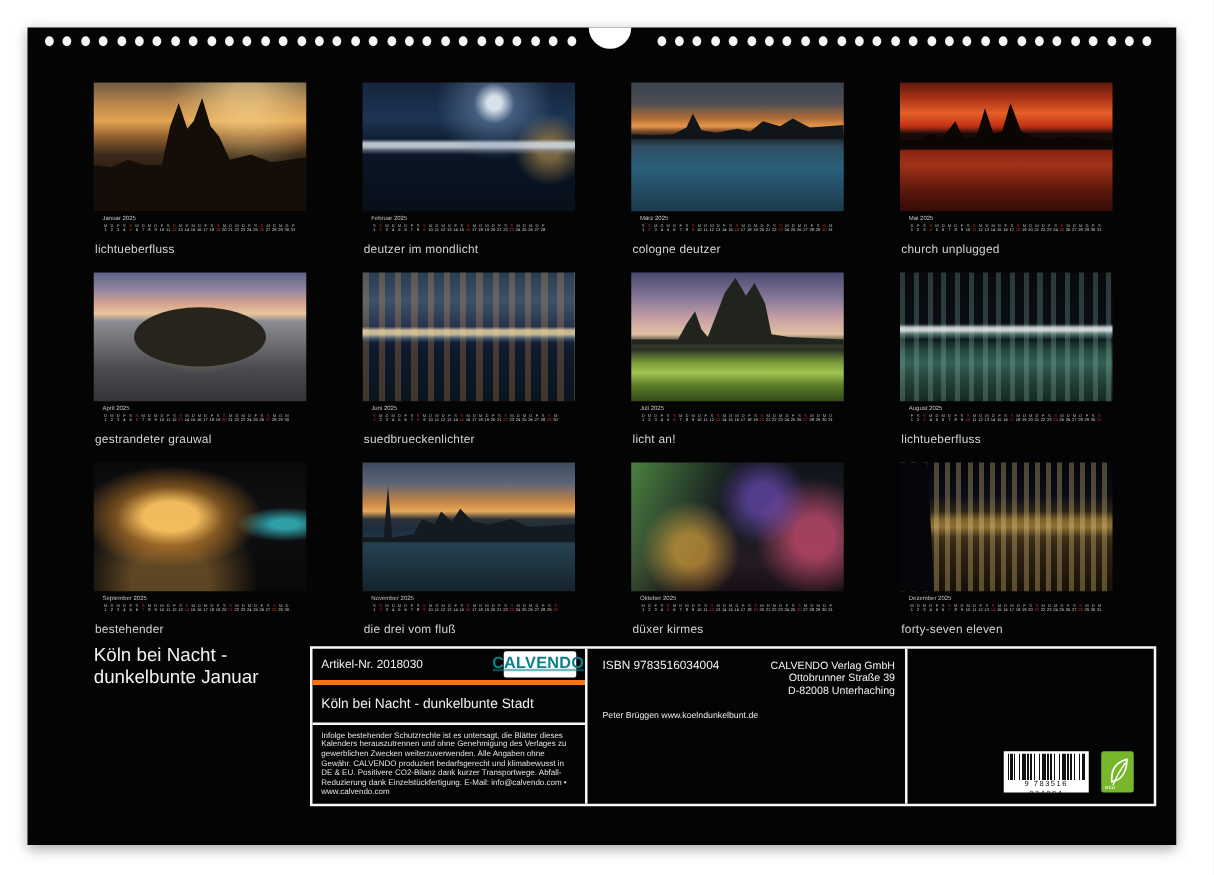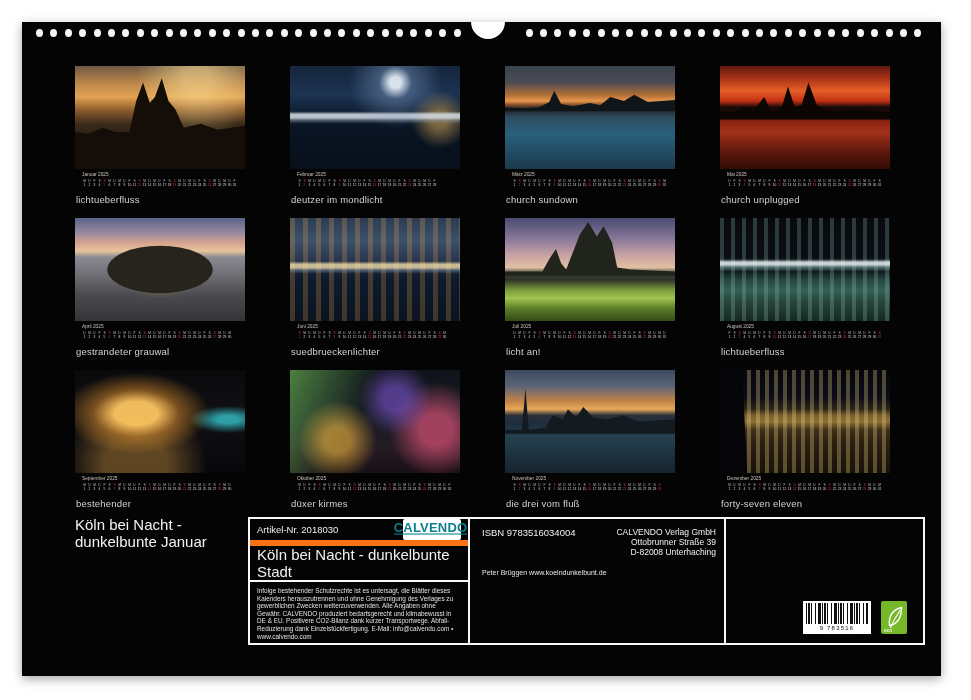--- a/index.html
+++ b/index.html
@@ -28,30 +28,30 @@
   .dcol.sun .wd,.dcol.sun .dn{color:#c4372b;}
   .caption{margin:5px 0 0 1px;font-size:9.5px;color:#d4d4d4;letter-spacing:.2px;}
   
   .main-title{position:absolute;left:53px;top:494px;font-size:15px;line-height:17px;color:#f2f2f2;}
   
   .info-box{position:absolute;left:226px;top:495px;width:673px;height:124px;
             border:2px solid #f8f8f8;display:flex;color:#f0f0f0;}
   .col1{width:218px;border-right:2px solid #f8f8f8;display:flex;flex-direction:column;}
   .col2{width:256px;border-right:2px solid #f8f8f8;position:relative;padding:8px 8px 0 12px;box-sizing:border-box;}
   .col3{flex:1;position:relative;}
-  .row-a{height:32px;border-bottom:6px solid #f97316;display:flex;align-items:center;
+  .row-a{height:32px;border-bottom:4px solid #f97316;display:flex;align-items:center;
          justify-content:space-between;padding:0 7px;}
   .article{font-size:9.5px;}
   .logo{width:58px;height:21px;background:#ffffff;border-radius:2px;display:flex;
         align-items:center;justify-content:center;gap:3px;}
   .logo-text{font-size:13px;font-weight:bold;color:#0b7f8c;letter-spacing:.2px;line-height:8px;}
   .logo-text::after{content:"";display:block;height:1.5px;background:#0b7f8c;opacity:.55;margin-top:1px;}
   .logo-icon{width:9px;height:13px;background:linear-gradient(135deg,#29a7d6 55%,#0b7f8c 55%);}
   .row-b{height:39px;border-bottom:2px solid #f8f8f8;display:flex;align-items:center;
-         padding:0 7px;font-size:15px;}
+         padding:0 7px;font-size:11px;}
   .row-c{flex:1;padding:5px 7px;}
   .legal{margin:0;font-size:6.4px;line-height:7.6px;color:#e2e2e2;}
   .isbn-row{display:flex;justify-content:space-between;}
   .isbn{font-size:9.5px;}
   .publisher{font-size:8.5px;line-height:10px;text-align:right;}
   .publisher span{display:block;}
   .author{margin-top:12px;font-size:7px;color:#e8e8e8;}
   
   .barcode{position:absolute;right:52px;bottom:9px;width:68px;height:33px;background:#ffffff;
            padding:2px 3px 1px;box-sizing:border-box;}
@@ -568,21 +568,21 @@
               <span class="dcol sun">
                 <span class="wd">S</span>
                 <span class="dn">30</span>
               </span>
               <span class="dcol">
                 <span class="wd">M</span>
                 <span class="dn">31</span>
               </span>
             </div>
           </div>
-    <div class="caption">church sundown</div>
+    <div class="caption">cologne deutzer</div>
   </div>
 
   <div class="mcell">
     <div class="photo ph5">
             <div class="sil"></div>
           </div>
     <div class="mini-label">Mai 2025</div>
     <div class="mini-days">
             <div class="mini-days-inner">
               <span class="dcol">
@@ -1376,20 +1376,152 @@
               <span class="dcol">
                 <span class="wd">D</span>
                 <span class="dn">30</span>
               </span>
             </div>
           </div>
     <div class="caption">bestehender</div>
   </div>
 
   <div class="mcell">
+    <div class="photo ph11">
+            <div class="sil"></div>
+          </div>
+    <div class="mini-label">November 2025</div>
+    <div class="mini-days">
+            <div class="mini-days-inner">
+              <span class="dcol">
+                <span class="wd">S</span>
+                <span class="dn">1</span>
+              </span>
+              <span class="dcol sun">
+                <span class="wd">S</span>
+                <span class="dn">2</span>
+              </span>
+              <span class="dcol">
+                <span class="wd">M</span>
+                <span class="dn">3</span>
+              </span>
+              <span class="dcol">
+                <span class="wd">D</span>
+                <span class="dn">4</span>
+              </span>
+              <span class="dcol">
+                <span class="wd">M</span>
+                <span class="dn">5</span>
+              </span>
+              <span class="dcol">
+                <span class="wd">D</span>
+                <span class="dn">6</span>
+              </span>
+              <span class="dcol">
+                <span class="wd">F</span>
+                <span class="dn">7</span>
+              </span>
+              <span class="dcol">
+                <span class="wd">S</span>
+                <span class="dn">8</span>
+              </span>
+              <span class="dcol sun">
+                <span class="wd">S</span>
+                <span class="dn">9</span>
+              </span>
+              <span class="dcol">
+                <span class="wd">M</span>
+                <span class="dn">10</span>
+              </span>
+              <span class="dcol">
+                <span class="wd">D</span>
+                <span class="dn">11</span>
+              </span>
+              <span class="dcol">
+                <span class="wd">M</span>
+                <span class="dn">12</span>
+              </span>
+              <span class="dcol">
+                <span class="wd">D</span>
+                <span class="dn">13</span>
+              </span>
+              <span class="dcol">
+                <span class="wd">F</span>
+                <span class="dn">14</span>
+              </span>
+              <span class="dcol">
+                <span class="wd">S</span>
+                <span class="dn">15</span>
+              </span>
+              <span class="dcol sun">
+                <span class="wd">S</span>
+                <span class="dn">16</span>
+              </span>
+              <span class="dcol">
+                <span class="wd">M</span>
+                <span class="dn">17</span>
+              </span>
+              <span class="dcol">
+                <span class="wd">D</span>
+                <span class="dn">18</span>
+              </span>
+              <span class="dcol">
+                <span class="wd">M</span>
+                <span class="dn">19</span>
+              </span>
+              <span class="dcol">
+                <span class="wd">D</span>
+                <span class="dn">20</span>
+              </span>
+              <span class="dcol">
+                <span class="wd">F</span>
+                <span class="dn">21</span>
+              </span>
+              <span class="dcol">
+                <span class="wd">S</span>
+                <span class="dn">22</span>
+              </span>
+              <span class="dcol sun">
+                <span class="wd">S</span>
+                <span class="dn">23</span>
+              </span>
+              <span class="dcol">
+                <span class="wd">M</span>
+                <span class="dn">24</span>
+              </span>
+              <span class="dcol">
+                <span class="wd">D</span>
+                <span class="dn">25</span>
+              </span>
+              <span class="dcol">
+                <span class="wd">M</span>
+                <span class="dn">26</span>
+              </span>
+              <span class="dcol">
+                <span class="wd">D</span>
+                <span class="dn">27</span>
+              </span>
+              <span class="dcol">
+                <span class="wd">F</span>
+                <span class="dn">28</span>
+              </span>
+              <span class="dcol">
+                <span class="wd">S</span>
+                <span class="dn">29</span>
+              </span>
+              <span class="dcol sun">
+                <span class="wd">S</span>
+                <span class="dn">30</span>
+              </span>
+            </div>
+          </div>
+    <div class="caption">die drei vom fluß</div>
+  </div>
+
+  <div class="mcell">
     <div class="photo ph10">
             <div class="sil"></div>
           </div>
     <div class="mini-label">Oktober 2025</div>
     <div class="mini-days">
             <div class="mini-days-inner">
               <span class="dcol">
                 <span class="wd">M</span>
                 <span class="dn">1</span>
               </span>
@@ -1509,152 +1641,20 @@
                 <span class="wd">D</span>
                 <span class="dn">30</span>
               </span>
               <span class="dcol">
                 <span class="wd">F</span>
                 <span class="dn">31</span>
               </span>
             </div>
           </div>
     <div class="caption">düxer kirmes</div>
-  </div>
-
-  <div class="mcell">
-    <div class="photo ph11">
-            <div class="sil"></div>
-          </div>
-    <div class="mini-label">November 2025</div>
-    <div class="mini-days">
-            <div class="mini-days-inner">
-              <span class="dcol">
-                <span class="wd">S</span>
-                <span class="dn">1</span>
-              </span>
-              <span class="dcol sun">
-                <span class="wd">S</span>
-                <span class="dn">2</span>
-              </span>
-              <span class="dcol">
-                <span class="wd">M</span>
-                <span class="dn">3</span>
-              </span>
-              <span class="dcol">
-                <span class="wd">D</span>
-                <span class="dn">4</span>
-              </span>
-              <span class="dcol">
-                <span class="wd">M</span>
-                <span class="dn">5</span>
-              </span>
-              <span class="dcol">
-                <span class="wd">D</span>
-                <span class="dn">6</span>
-              </span>
-              <span class="dcol">
-                <span class="wd">F</span>
-                <span class="dn">7</span>
-              </span>
-              <span class="dcol">
-                <span class="wd">S</span>
-                <span class="dn">8</span>
-              </span>
-              <span class="dcol sun">
-                <span class="wd">S</span>
-                <span class="dn">9</span>
-              </span>
-              <span class="dcol">
-                <span class="wd">M</span>
-                <span class="dn">10</span>
-              </span>
-              <span class="dcol">
-                <span class="wd">D</span>
-                <span class="dn">11</span>
-              </span>
-              <span class="dcol">
-                <span class="wd">M</span>
-                <span class="dn">12</span>
-              </span>
-              <span class="dcol">
-                <span class="wd">D</span>
-                <span class="dn">13</span>
-              </span>
-              <span class="dcol">
-                <span class="wd">F</span>
-                <span class="dn">14</span>
-              </span>
-              <span class="dcol">
-                <span class="wd">S</span>
-                <span class="dn">15</span>
-              </span>
-              <span class="dcol sun">
-                <span class="wd">S</span>
-                <span class="dn">16</span>
-              </span>
-              <span class="dcol">
-                <span class="wd">M</span>
-                <span class="dn">17</span>
-              </span>
-              <span class="dcol">
-                <span class="wd">D</span>
-                <span class="dn">18</span>
-              </span>
-              <span class="dcol">
-                <span class="wd">M</span>
-                <span class="dn">19</span>
-              </span>
-              <span class="dcol">
-                <span class="wd">D</span>
-                <span class="dn">20</span>
-              </span>
-              <span class="dcol">
-                <span class="wd">F</span>
-                <span class="dn">21</span>
-              </span>
-              <span class="dcol">
-                <span class="wd">S</span>
-                <span class="dn">22</span>
-              </span>
-              <span class="dcol sun">
-                <span class="wd">S</span>
-                <span class="dn">23</span>
-              </span>
-              <span class="dcol">
-                <span class="wd">M</span>
-                <span class="dn">24</span>
-              </span>
-              <span class="dcol">
-                <span class="wd">D</span>
-                <span class="dn">25</span>
-              </span>
-              <span class="dcol">
-                <span class="wd">M</span>
-                <span class="dn">26</span>
-              </span>
-              <span class="dcol">
-                <span class="wd">D</span>
-                <span class="dn">27</span>
-              </span>
-              <span class="dcol">
-                <span class="wd">F</span>
-                <span class="dn">28</span>
-              </span>
-              <span class="dcol">
-                <span class="wd">S</span>
-                <span class="dn">29</span>
-              </span>
-              <span class="dcol sun">
-                <span class="wd">S</span>
-                <span class="dn">30</span>
-              </span>
-            </div>
-          </div>
-    <div class="caption">die drei vom fluß</div>
   </div>
 
   <div class="mcell">
     <div class="photo ph12">
             <div class="sil"></div>
           </div>
     <div class="mini-label">Dezember 2025</div>
     <div class="mini-days">
             <div class="mini-days-inner">
               <span class="dcol">

